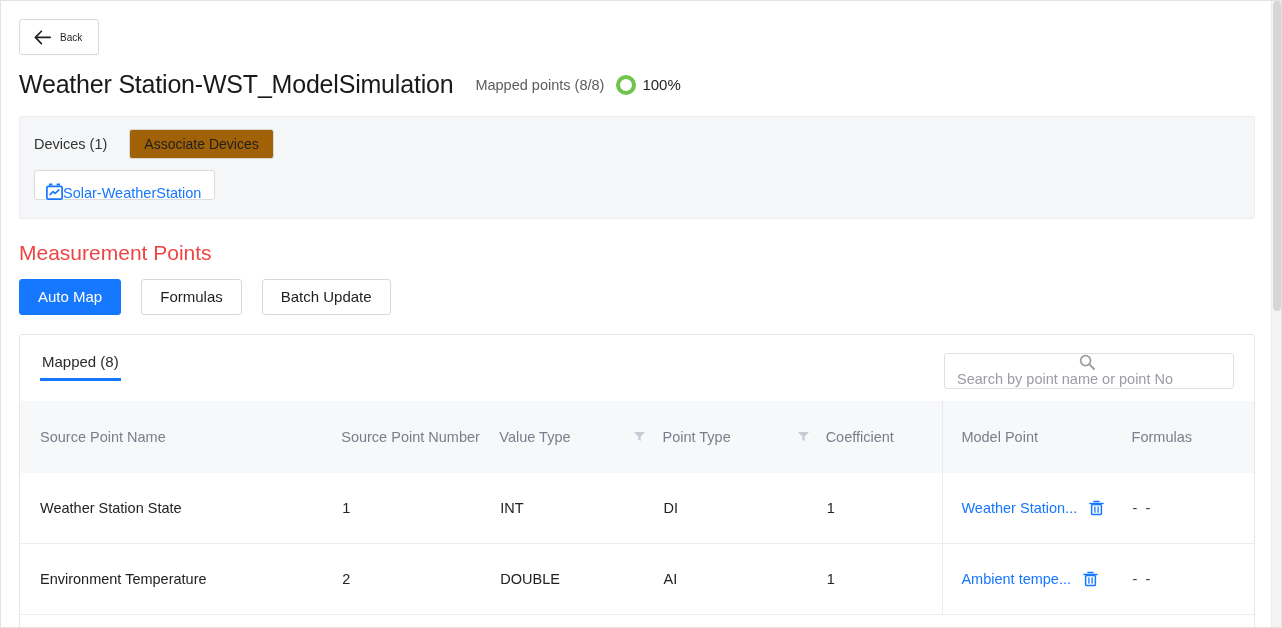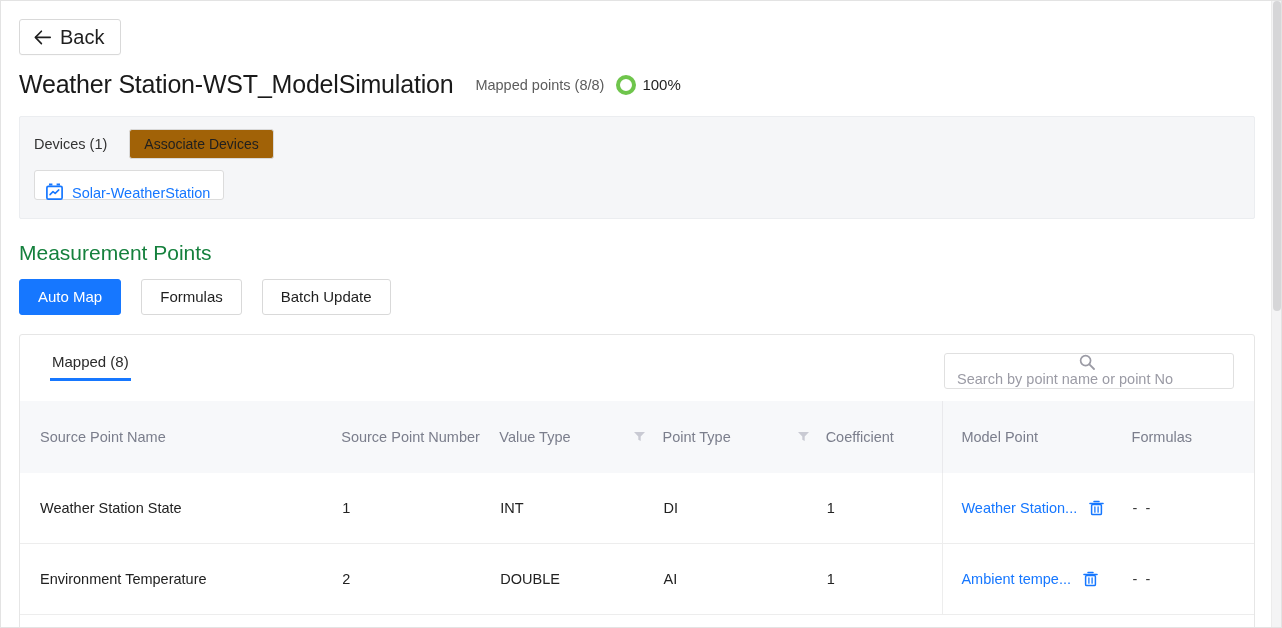--- a/index.html
+++ b/index.html
@@ -38,21 +38,21 @@
   .content { position: absolute; top: 0; left: 0; width: 1272px; height: 628px; }
 
   
   .back-row { padding: 18px 0 0 18px; }
   .back-btn {
     display: inline-flex; align-items: center; gap: 9px;
     height: 36px; padding: 0 16px 0 14px;
     background: #ffffff;
     border: 1px solid #d9d9d9;
     border-radius: 3px;
-    font-size: 20px;
+    font-size: 10px;
     color: #1f1f1f;
     cursor: pointer;
     box-shadow: 0 1px 1px rgba(0,0,0,0.02);
   }
   .back-btn .arrow { display: inline-flex; align-items: center; }
 
   
   .title-row {
     display: flex; align-items: center;
     padding: 15px 0 0 18px;
@@ -91,35 +91,35 @@
     height: 30px; padding: 0 14px;
     display: inline-flex; align-items: center;
     background: #a16207;
     border: 1px solid #d9d9d9;
     border-radius: 3px;
     font-size: 14px; color: #1f1f1f;
     cursor: pointer;
   }
   .device-chip {
     margin-top: 11px;
-    display: inline-flex; align-items: center; gap: 9px;
+    display: inline-flex; align-items: center; 
     height: 30px; padding: 16px 13px 0 11px;
     background: #ffffff;
     border: 1px solid #dcdcdc;
     border-radius: 3px;
     cursor: pointer;
   }
   .device-chip .name { font-size: 14.5px; color: #1677ff; }
 
   
   .mp-title {
     margin: 22px 0 0 18px;
     font-size: 21px;
     font-weight: 400;
-    color: #15803d;
+    color: #ef4444;
   }
   .mp-actions { margin: 14px 0 0 18px; display: flex; gap: 20px; }
   .btn {
     height: 36px; padding: 16px 18px;
     display: inline-flex; align-items: center; justify-content: center;
     font-size: 15px;
     border-radius: 3px;
     cursor: pointer;
   }
   .btn-primary { background: #1677ff; border: 1px solid #1677ff; color: #ffffff; }
@@ -139,21 +139,20 @@
     display: flex; align-items: flex-start; justify-content: space-between;
     padding: 18px 20px 0 20px;
   }
   .tabs { display: flex; }
   .tab {
     position: relative;
     font-size: 15px;
     color: #2b2b2b;
     padding: 0 2px 11px 2px;
     cursor: pointer;
-    margin-left: 10px;
   }
   .tab.active::after {
     content: "";
     position: absolute; left: 0; right: 0; bottom: 0;
     height: 3px; background: #1677ff;
   }
   .search-box {
     position: relative;
     width: 290px; height: 36px;
     border: 1px solid #e0e0e0;

